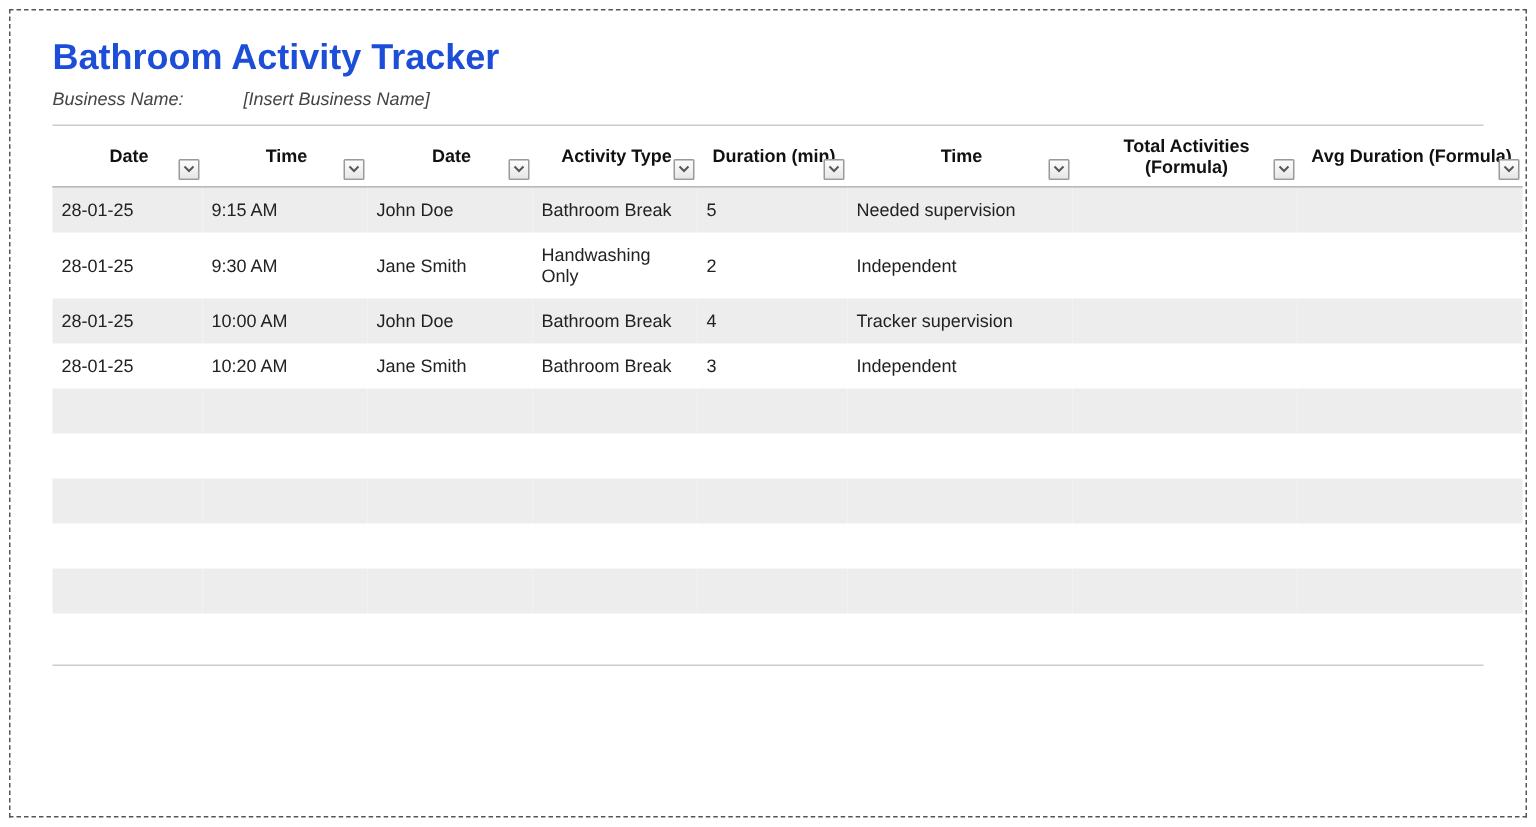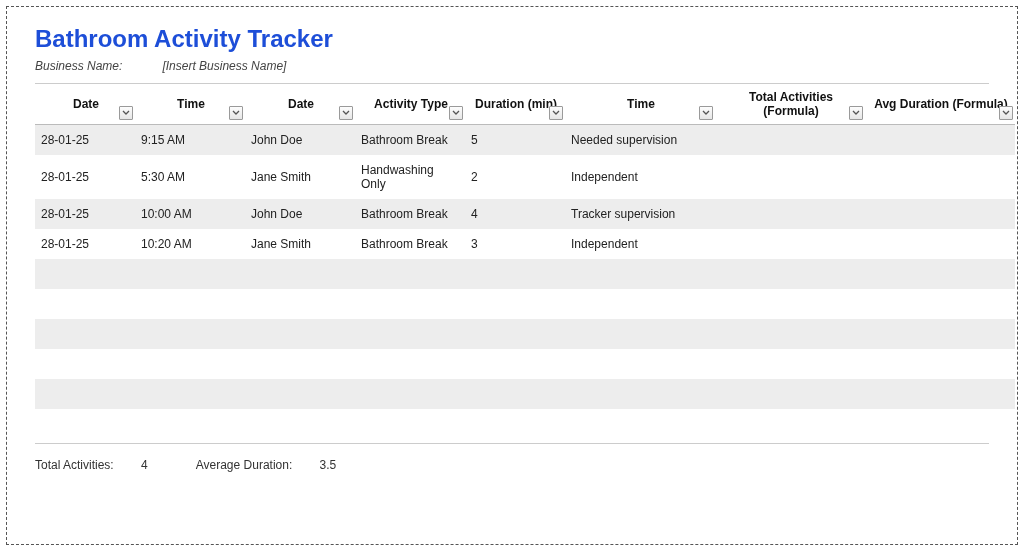--- a/index.html
+++ b/index.html
@@ -156,21 +156,21 @@
           <td>9:15 AM</td>
           <td>John Doe</td>
           <td>Bathroom Break</td>
           <td>5</td>
           <td class="red-text">Needed supervision</td>
           <td></td>
           <td></td>
         </tr>
         <tr>
           <td>28-01-25</td>
-          <td>5:30 AM</td>
+          <td>9:30 AM</td>
           <td>Jane Smith</td>
           <td>Handwashing Only</td>
           <td>2</td>
           <td>Independent</td>
           <td></td>
           <td></td>
         </tr>
         <tr class="shade">
           <td>28-01-25</td>
           <td>10:00 AM</td>
@@ -249,24 +249,14 @@
           <td>&nbsp;</td>
           <td>&nbsp;</td>
           <td>&nbsp;</td>
           <td>&nbsp;</td>
         </tr>
       </tbody>
   </table>
 
   <div class="summary-hr"></div>
 
-  <div class="summary-row">
-    <span>
-      <span class="lbl">Total Activities:</span>
-      <span>4</span>
-    </span>
-    <span>
-      <span class="lbl">Average Duration:</span>
-      <span>3.5</span>
-    </span>
-  </div>
 
 </div>
 
 </body></html>

